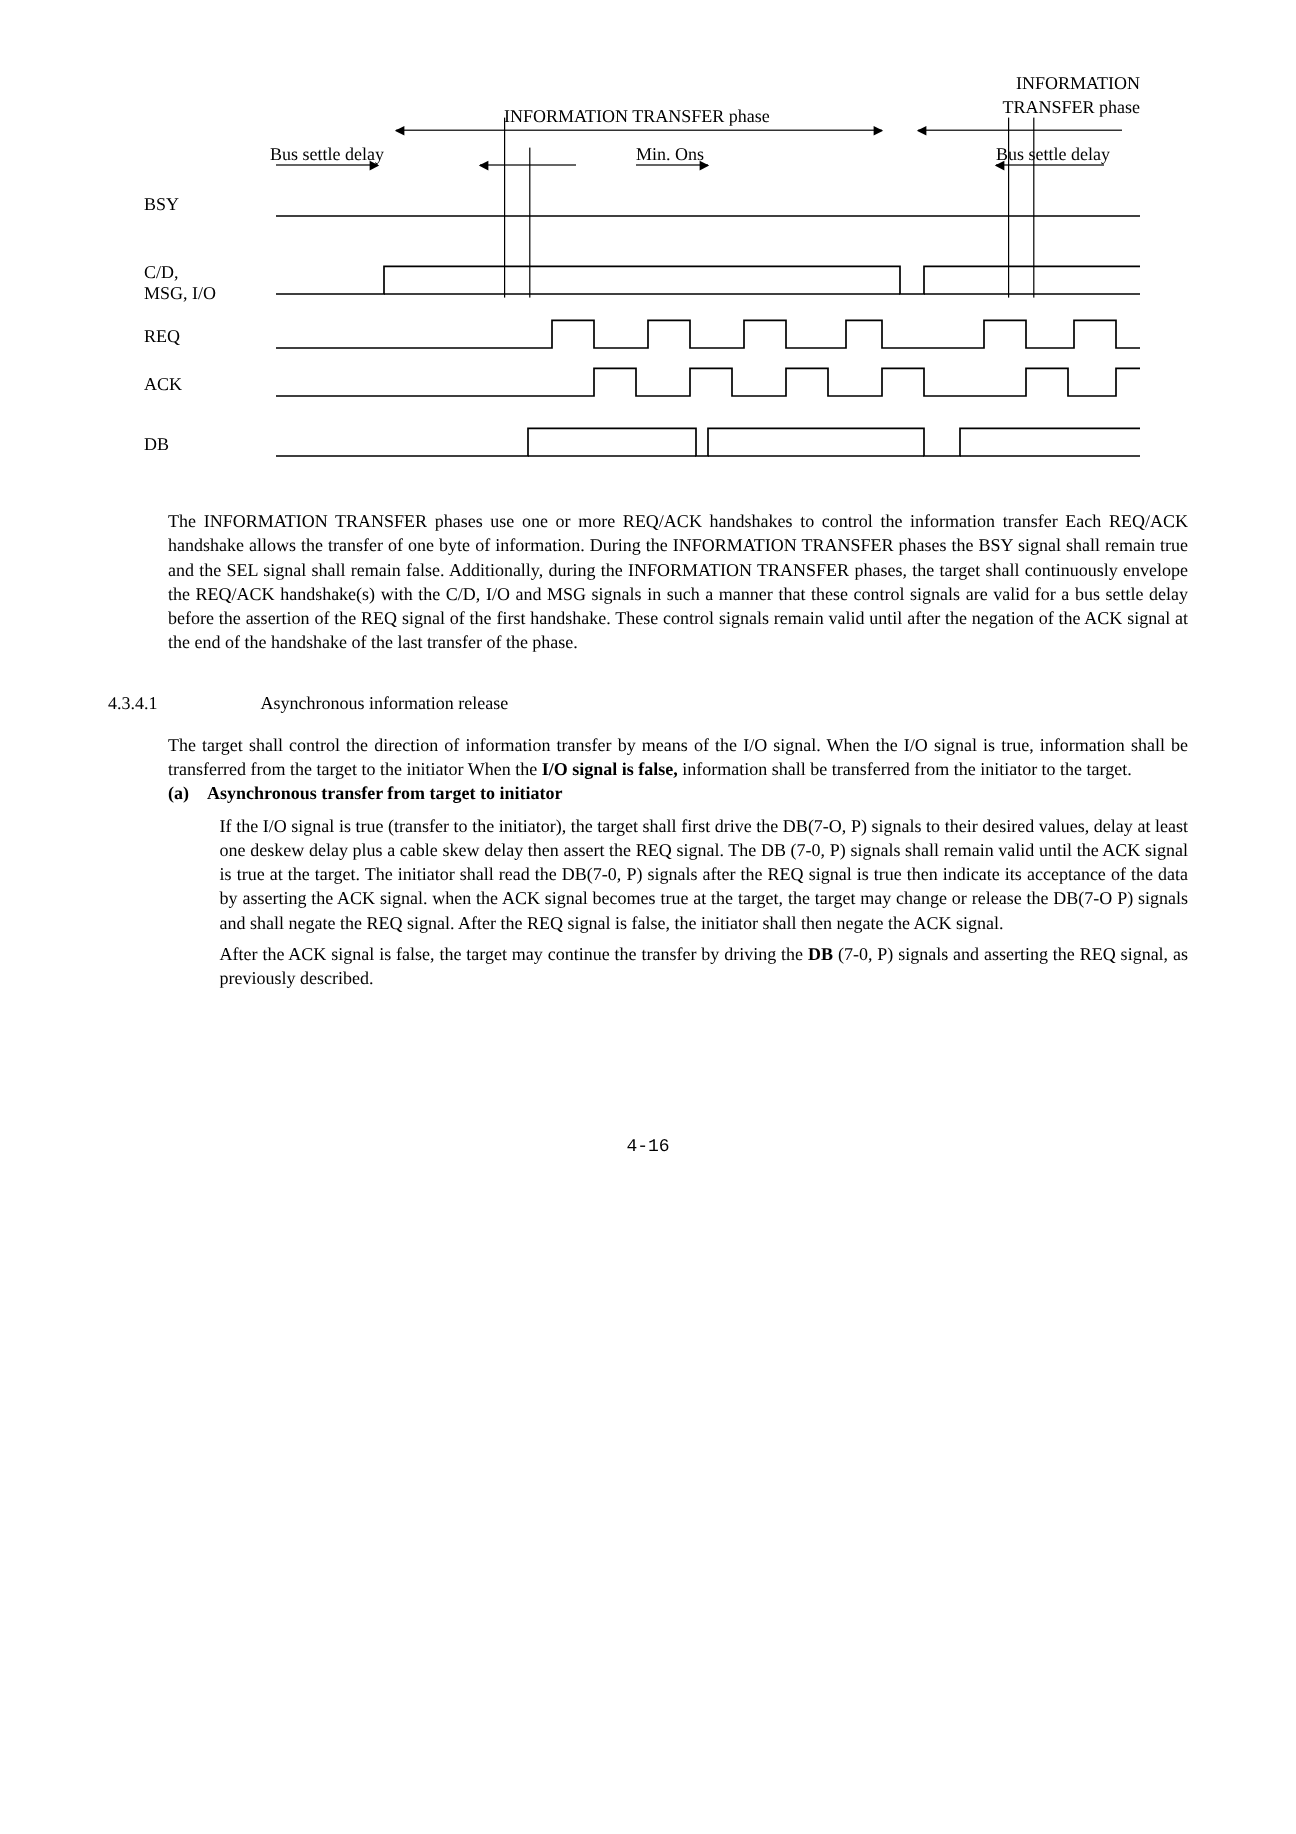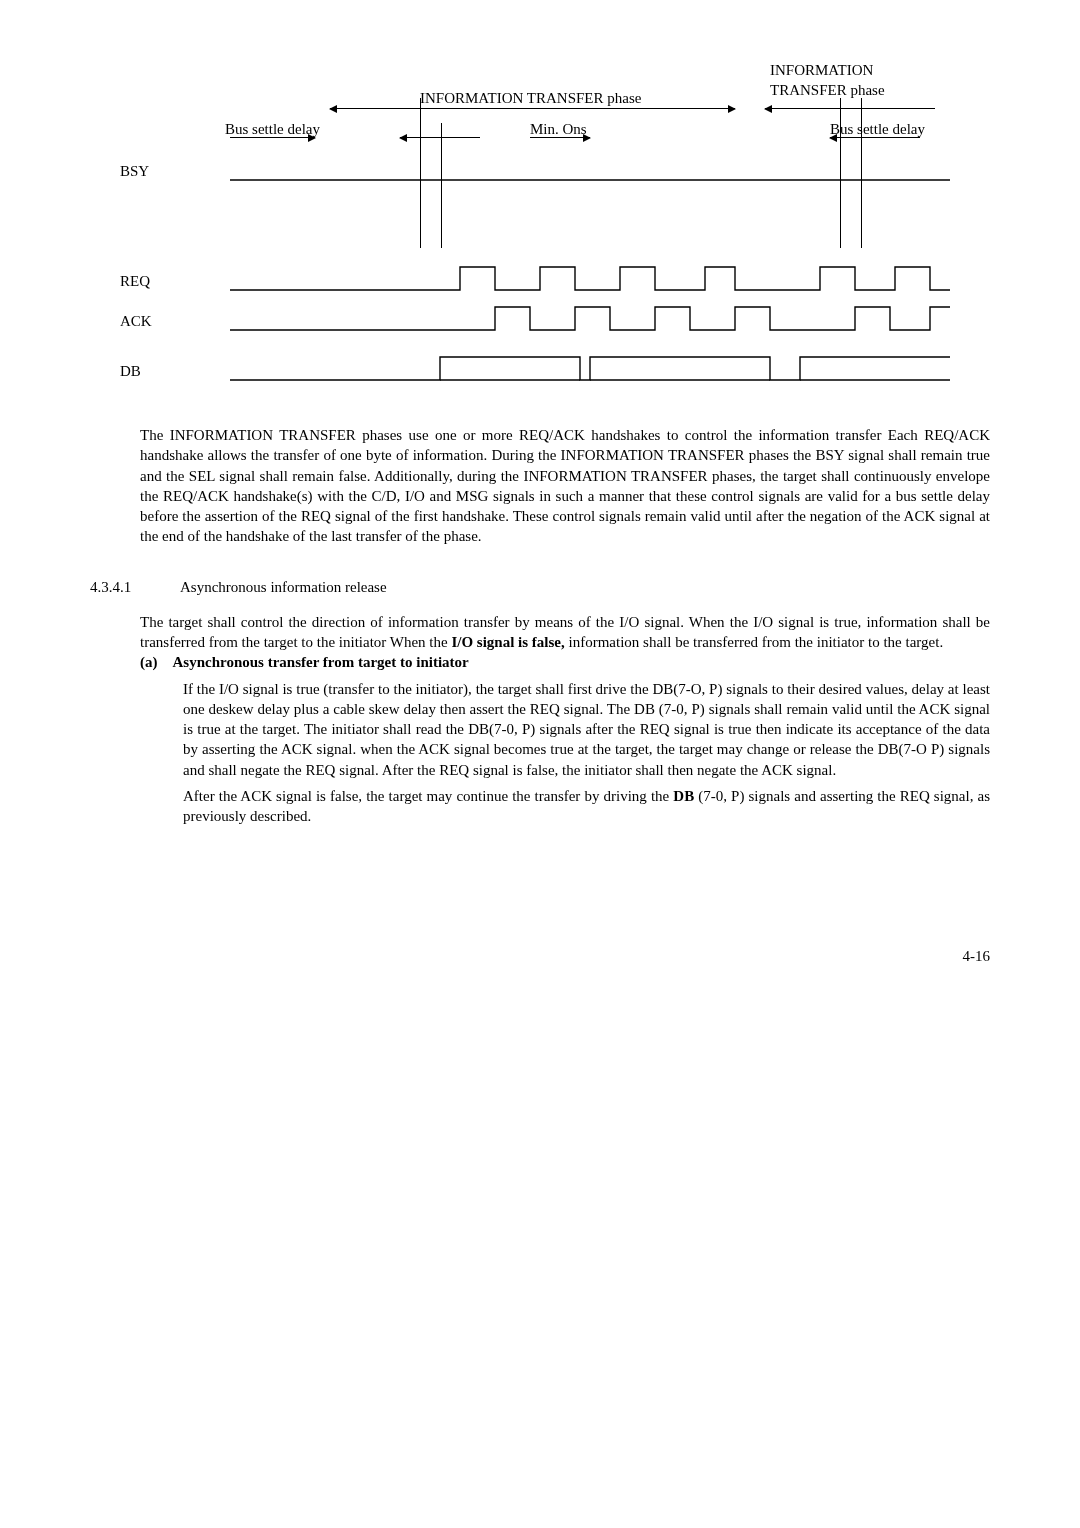--- a/index.html
+++ b/index.html
@@ -16,21 +16,21 @@
   .diagram-wrap {
     position: relative;
     width: 820px;
     height: 330px;
     margin: 0 auto 35px auto;
   }
   .top-right-label {
     position: absolute;
     right: 0;
     top: 0;
-    text-align: left;
+    text-align: right;
     width: 180px;
   }
   .arrow-bar {
     position: absolute;
     height: 1px;
     background: #000;
   }
   .arrow-bar::before, .arrow-bar::after {
     content: "";
     position: absolute;
@@ -68,33 +68,35 @@
   .small-label {
     position: absolute;
   }
   .body-text {
     margin: 2px 0 0 50px;
     text-align: justify;
   }
   .section-row {
     display: flex;
     margin: 30px 0 15px 0;
+    gap: 37px;
   }
   .section-num { width: 90px; }
   .section-title { }
   .list-block { margin-left: 50px; }
   .list-label { font-weight: bold; }
   .list-body {
     margin-left: 43px;
     margin-top: 6px;
     text-align: justify;
   }
   .page-num {
-    text-align: right;
+    text-align: center;
     margin-top: 120px;
+    font-family: Liberation Mono, monospace;
   }
 </style>
 </head>
 <body>
 
 <div class="diagram-wrap">
 
   <div class="top-right-label">
     <span>INFORMATION</span><br>
     <span>TRANSFER phase</span>
@@ -121,20 +123,28 @@
   <div class="vguide" style="left:731px; top:38px; height:150px;"></div>
 
   <div class="row" style="top:95px;">
     <div class="row-label">BSY</div>
     <svg class="signal" width="720" height="30">
       <polyline points="0,25 720,25" fill="none" stroke="#000" stroke-width="1.4"></polyline>
     </svg>
   </div>
 
 
+  <div class="row" style="top:160px;">
+    <div class="row-label" style="top:0; line-height:1.15;">C/D,<br>MSG, I/O</div>
+    <svg class="signal" width="720" height="34">
+      <polyline points="0,25 90,25 90,2 520,2 520,25 540,25 540,2 720,2" fill="none" stroke="#000" stroke-width="1.4"></polyline>
+      <polyline points="90,25 520,25" fill="none" stroke="#000" stroke-width="1.4"></polyline>
+      <polyline points="540,25 720,25" fill="none" stroke="#000" stroke-width="1.4"></polyline>
+    </svg>
+  </div>
 
   <div class="row" style="top:205px;">
     <div class="row-label">REQ</div>
     <svg class="signal" width="720" height="30">
       <polyline points="0,25 230,25 230,2 265,2 265,25 310,25 310,2 345,2 345,25 390,25 390,2 425,2 425,25 475,25 475,2 505,2 505,25 590,25 590,2 625,2 625,25 665,25 665,2 700,2 700,25 720,25" fill="none" stroke="#000" stroke-width="1.4"></polyline>
     </svg>
   </div>
 
   <div class="row" style="top:245px;">
     <div class="row-label">ACK</div>

